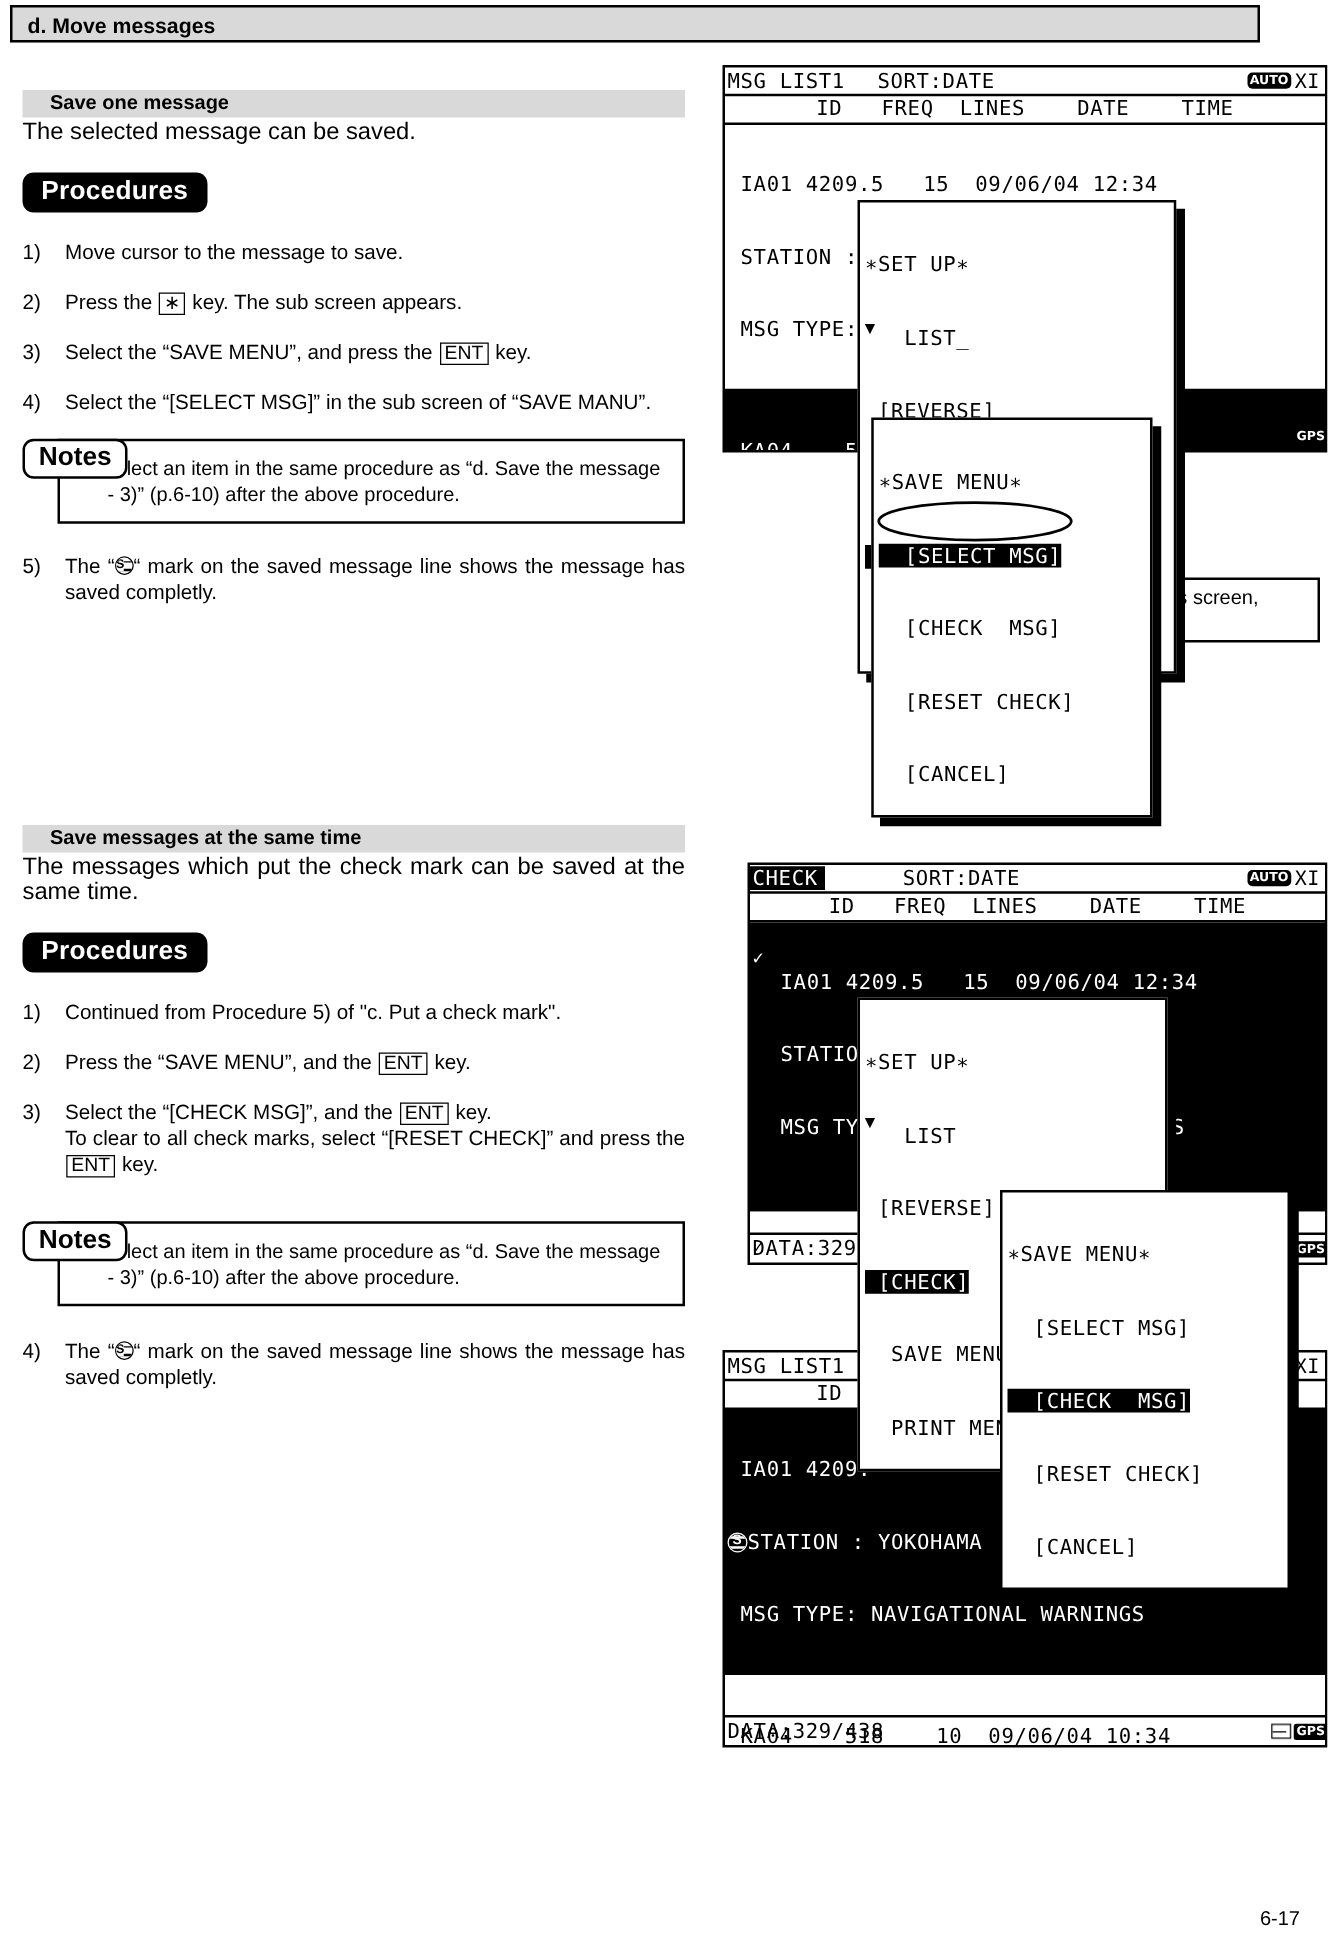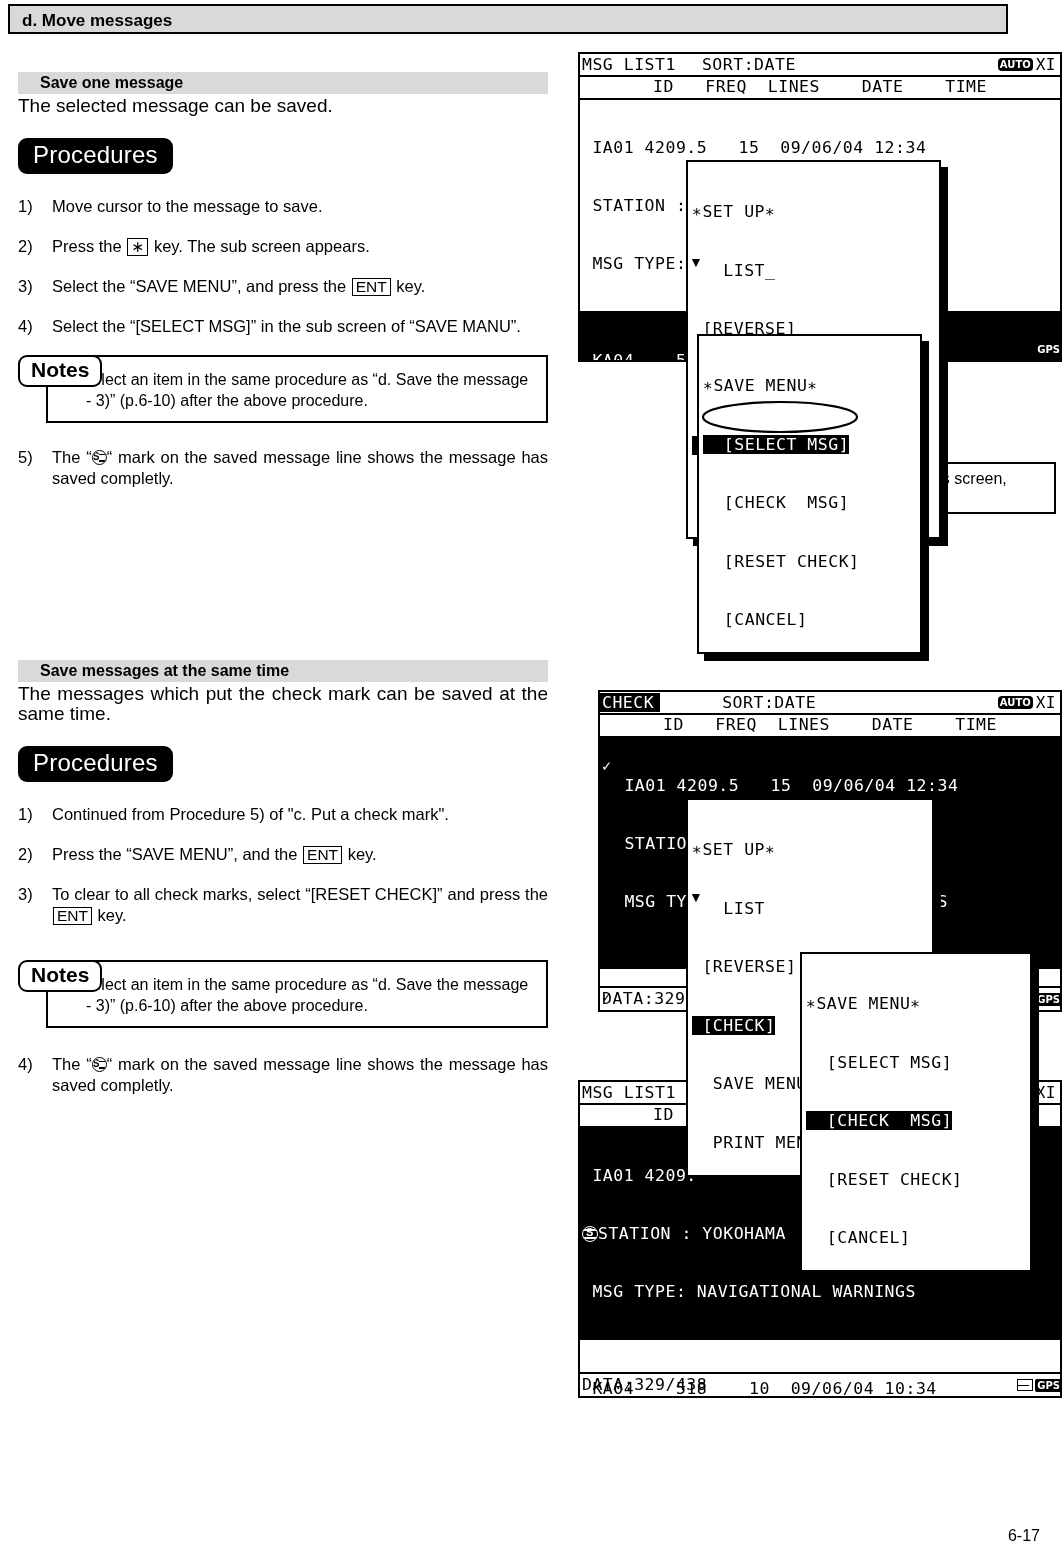--- a/index.html
+++ b/index.html
@@ -20,21 +20,21 @@
   
   .sub-head{
     background:#d9d9d9;font-weight:bold;font-size:16px;
     height:22px;line-height:22px;padding-left:22px;box-sizing:border-box;
   }
   .body-text{font-size:19px;line-height:20px;}
   .just{text-align:justify;text-align-last:left;}
 
   
   .proc-pill{
-    background:#000;color:#fff;font-weight:normal;font-size:24px;
+    background:#000;color:#fff;font-weight:bold;font-size:21px;
     border-radius:9px;padding:3px 15px 5px 15px;display:inline-block;
     letter-spacing:.2px;
   }
 
   
   .step{display:flex;font-size:16.5px;line-height:21px;}
   .step .num{width:34px;flex:none;}
   .step .txt{flex:1;}
   .keycap{
     border:1.6px solid #000;padding:0px 3px;display:inline-block;
@@ -212,20 +212,21 @@
       <div class="num">1)</div>
       <div class="txt">Continued from Procedure 5) of "c. Put a check mark".</div>
     </div>
     <div class="step" style="margin-top:19px;">
       <div class="num">2)</div>
       <div class="txt"><span>Press the “SAVE MENU”, and the </span><span class="keycap">ENT</span><span> key.</span></div>
     </div>
     <div class="step" style="margin-top:19px;">
       <div class="num">3)</div>
       <div class="txt">
+        <div><span>Select the “[CHECK MSG]”, and the </span><span class="keycap">ENT</span><span> key.</span></div>
         <div class="just"><span>To clear to all check marks, select “[RESET CHECK]” and press the </span><span class="keycap">ENT</span><span> key.</span></div>
       </div>
     </div>
   </div>
 
   <div class="notes-wrap" style="margin-top:34px;">
     <div class="notes-tab">Notes</div>
     <div class="notes-body">
       <div class="hang">- Select an item in the same procedure as “d. Save the message - 3)” (p.6-10) after the above procedure.</div>
     </div>

